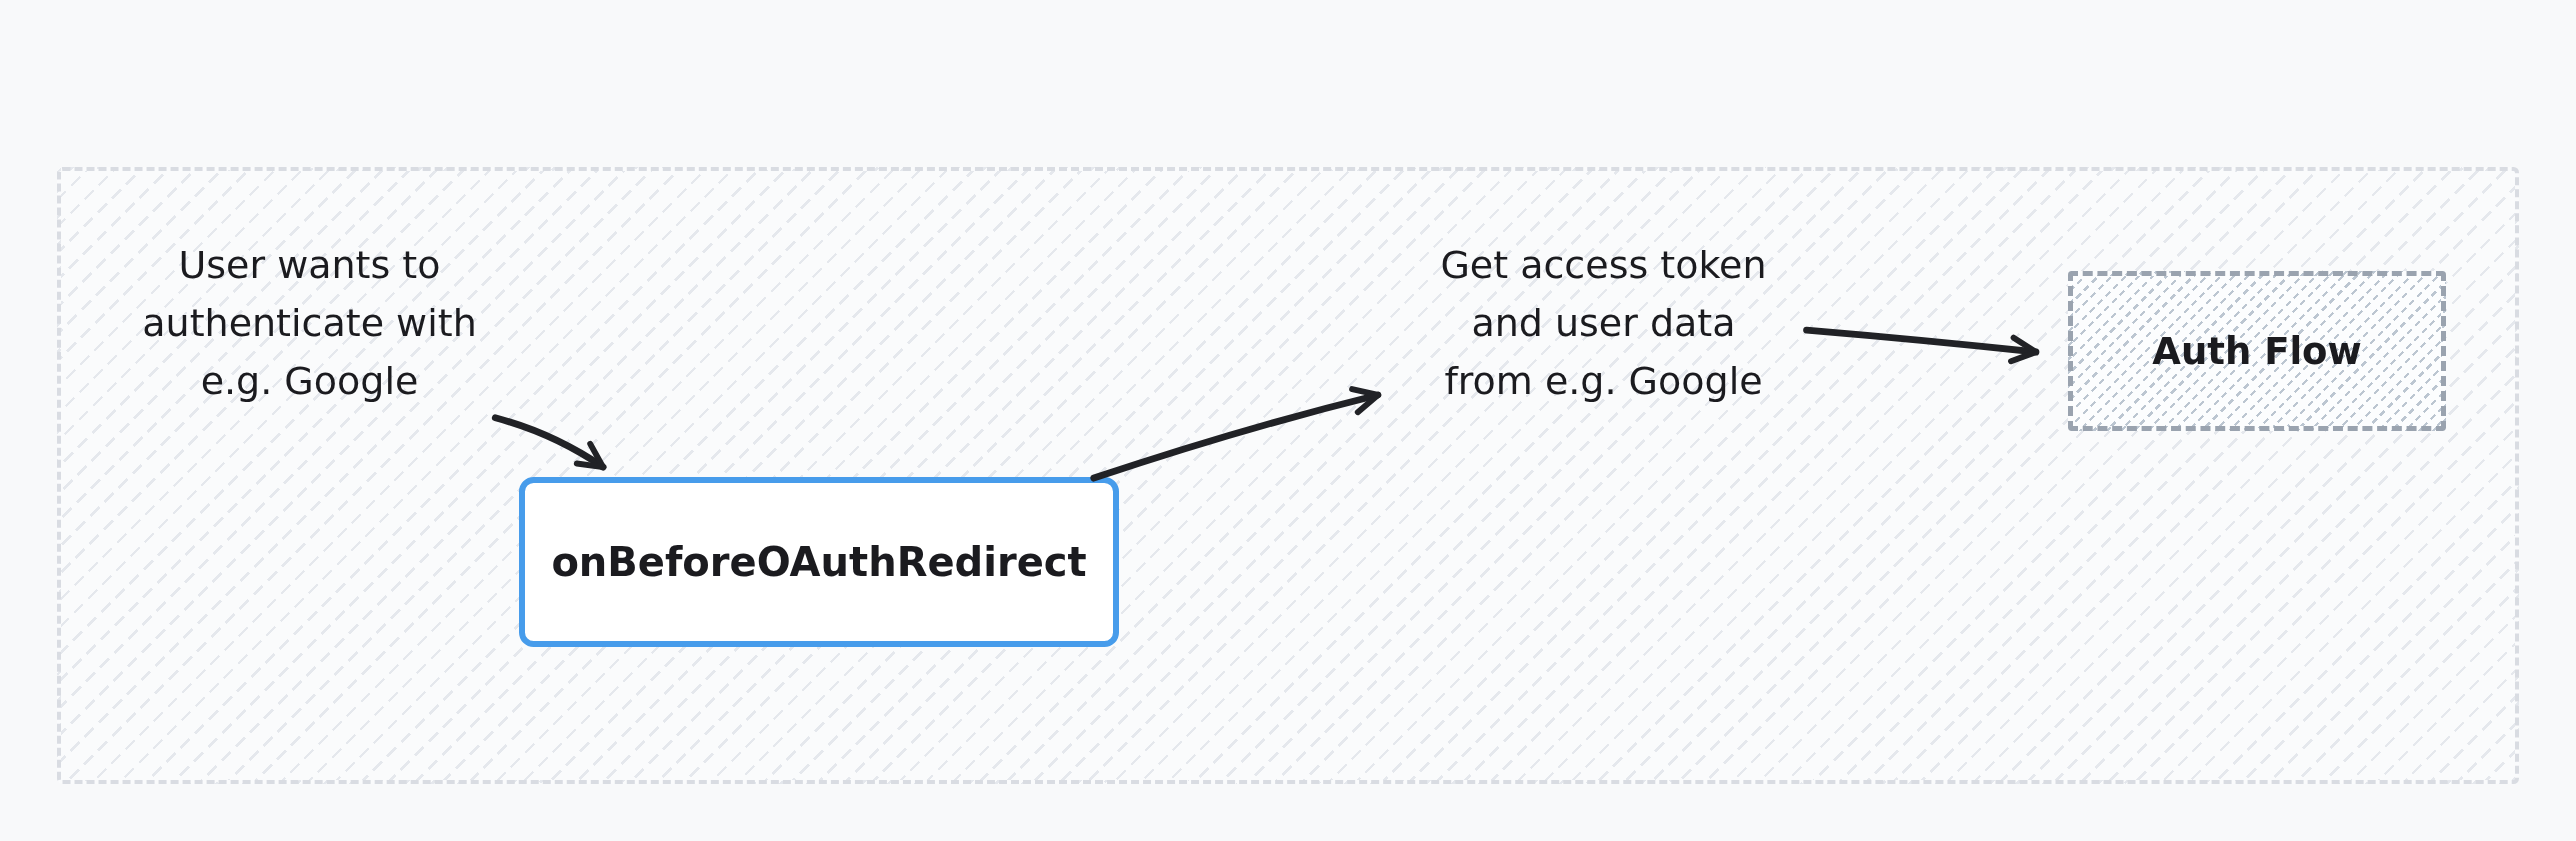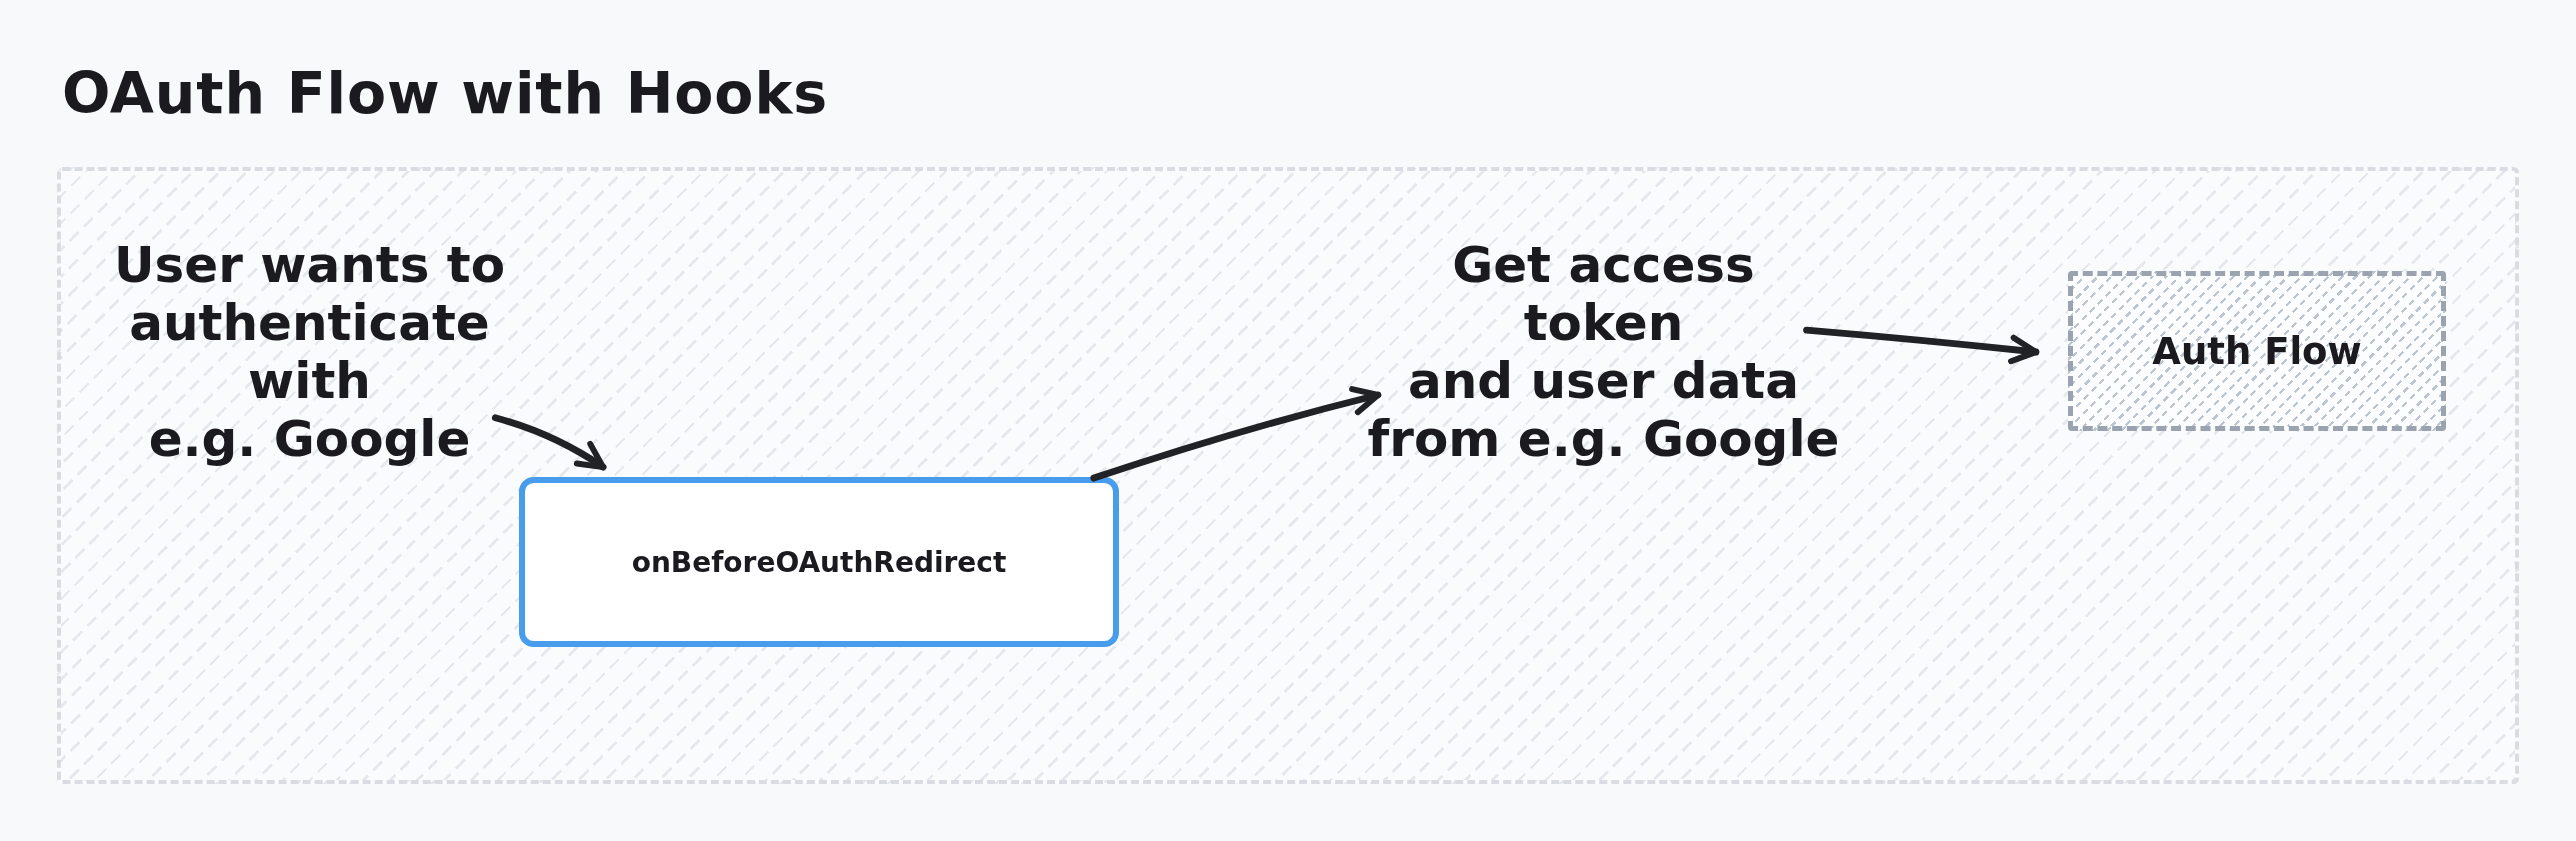--- a/index.html
+++ b/index.html
@@ -36,22 +36,22 @@
     background-image:
       repeating-linear-gradient(45deg, #fafbfc 0 7.3px, rgba(250,251,252,0) 7.3px 20px),
       repeating-linear-gradient(135deg, rgba(0,0,0,0) 0 16.4px, #e5e8ed 16.4px 19px);
   }
   .note {
     position: absolute;
     width: 475px;
     top: 236px;
     text-align: center;
     white-space: pre-line;
-    font-size: 50px;
-    font-weight: 700;
+    font-size: 38px;
+    font-weight: 400;
     line-height: 58px;
     color: #1b1b1f;
   }
   .note-left   { left: 72px; }
   .note-middle { left: 1366px; }
   .node {
     position: absolute;
     box-sizing: border-box;
     display: flex;
     align-items: center;
@@ -59,21 +59,21 @@
     font-weight: 700;
     color: #1b1b1f;
     text-align: right;
   }
   .node-hook {
     left: 519px; top: 477px;
     width: 600px; height: 170px;
     background: #ffffff;
     border: 6.4px solid #479ceb;
     border-radius: 14.6px;
-    font-size: 28px;
+    font-size: 40px;
   }
   .node-authflow {
     left: 2068px; top: 271px;
     width: 378px; height: 160px;
     border: 5.5px dashed #9aa3af;
     border-radius: 3.7px;
     font-size: 37px;
     background-color: #fcfdfe;
     background-image:
       repeating-linear-gradient(45deg, #fcfdfe 0 4.6px, rgba(252,253,254,0) 4.6px 11px),
@@ -91,21 +91,20 @@
     stroke-width: 7.5;
     stroke-linecap: round;
     stroke-linejoin: round;
   }
 </style>
 </head>
 <body>
 
 <div class="canvas">
 
-  <div class="diagram-title">OAuth Flow with Hooks</div>
 
   <div class="flow-container"></div>
 
   <div class="note note-left">User wants to
 authenticate with
 e.g. Google</div>
 
   <div class="note note-middle">Get access token
 and user data
 from e.g. Google</div>

